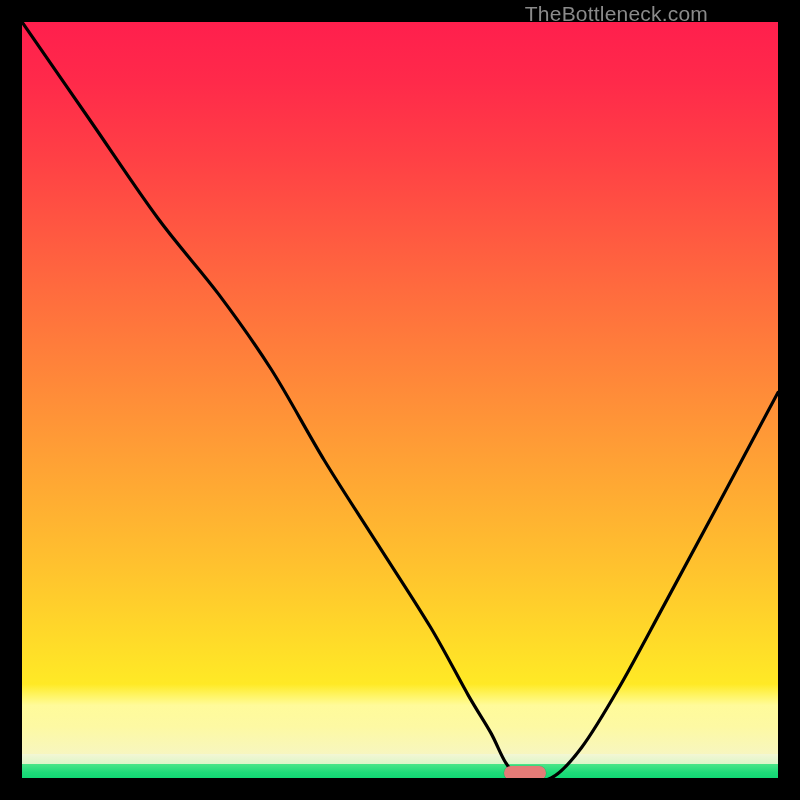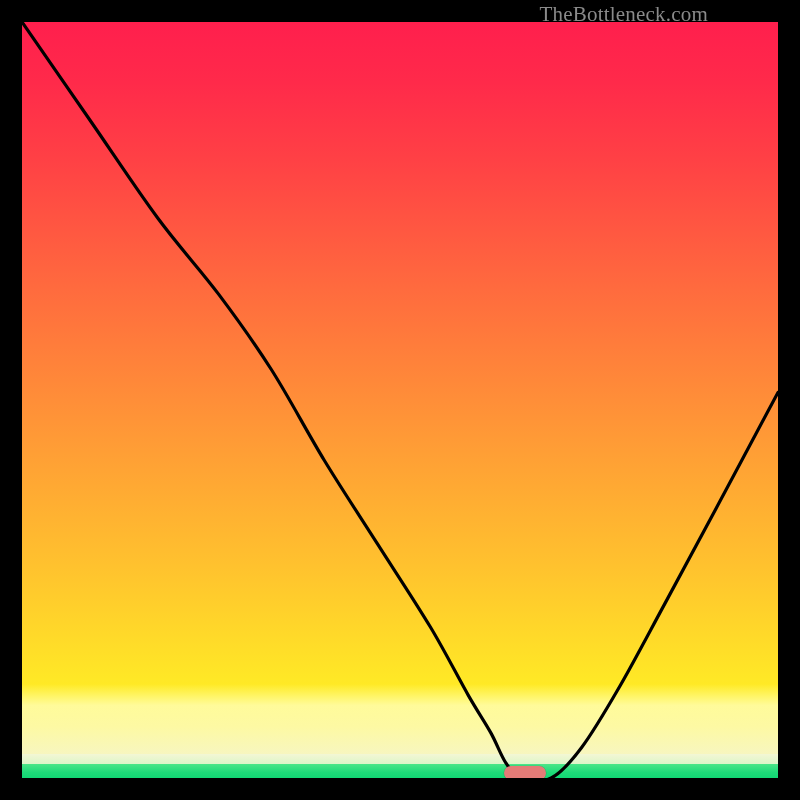--- a/index.html
+++ b/index.html
@@ -9,21 +9,20 @@
     height: 800px;
     background: #000;
     overflow: hidden;
     font-family: Arial, Helvetica, sans-serif;
   }
   .frame {
     position: relative;
     width: 716px;
     height: 800px;
     background: #000;
-    font-family: Liberation Serif, serif;
   }
   .watermark {
     position: absolute;
     top: 2px;
     right: 8px;
     color: #8a8a8a;
     font-size: 21px;
     font-weight: 400;
     letter-spacing: 0.2px;
     z-index: 40;

